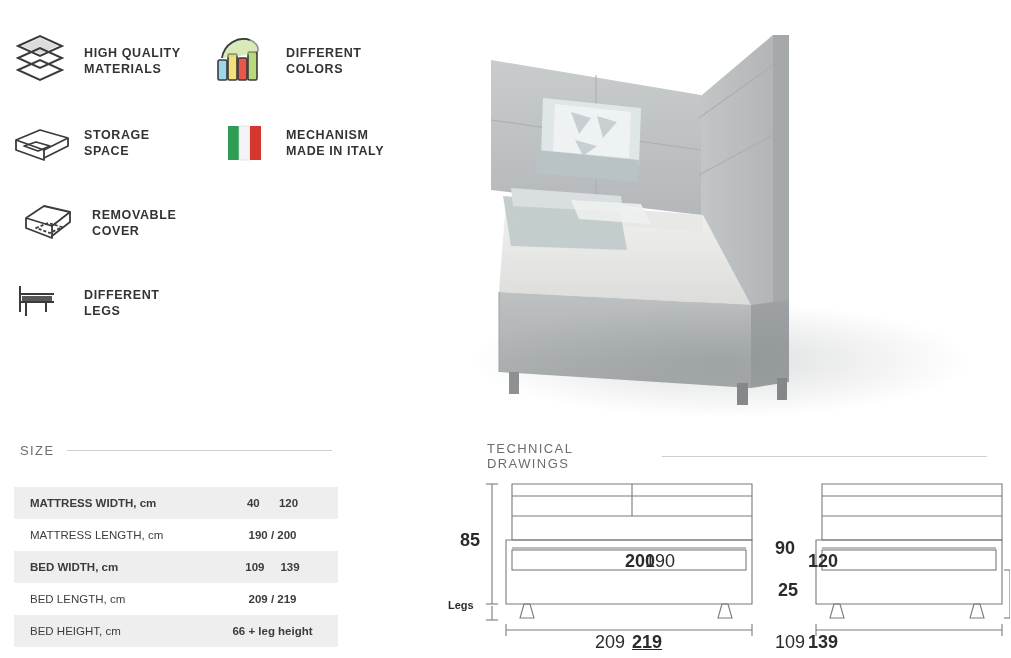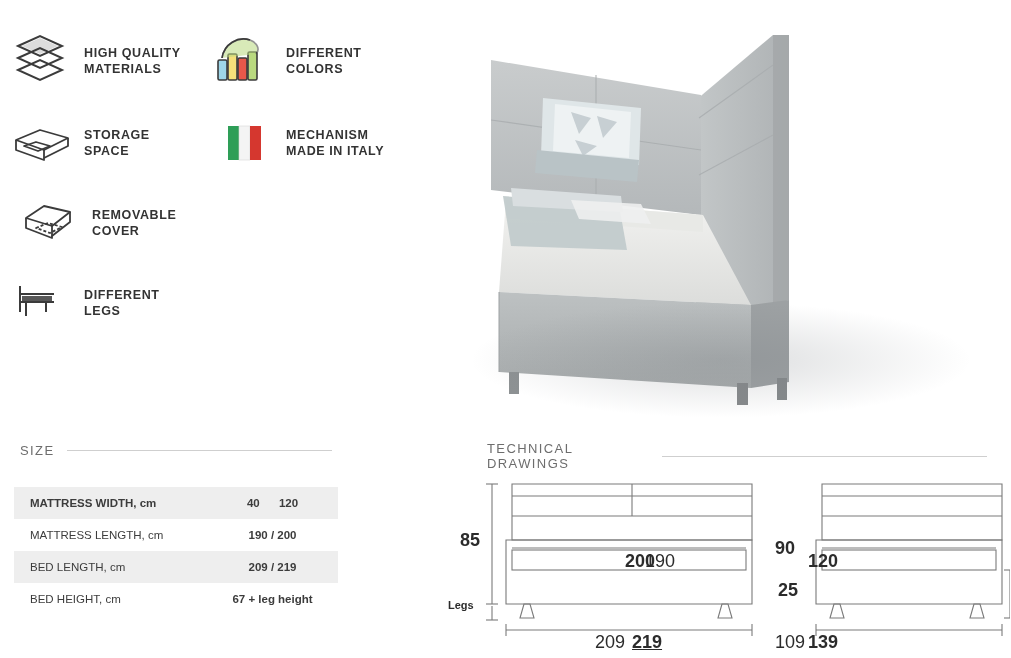--- a/index.html
+++ b/index.html
@@ -300,26 +300,30 @@
   <tbody>
     <tr>
       <td class="lbl-strong">MATTRESS WIDTH, cm</td>
       <td class="cell-vals">40      120</td>
     </tr>
     <tr>
       <td>MATTRESS LENGTH, cm</td>
       <td class="cell-vals">190 / 200</td>
     </tr>
     <tr>
+      <td class="lbl-strong">BED WIDTH, cm</td>
+      <td class="cell-vals">109     139</td>
+    </tr>
+    <tr>
       <td>BED LENGTH, cm</td>
       <td class="cell-vals">209 / 219</td>
     </tr>
     <tr>
       <td>BED HEIGHT, cm</td>
-      <td class="cell-vals">67 + leg height</td>
+      <td class="cell-vals">66 + leg height</td>
     </tr>
   </tbody>
 </table>
 
 <div id="tech-drawings">
 
   <svg width="560" height="180" viewBox="0 0 560 180">
     <g stroke="#7a7a7a" stroke-width="1.1" fill="none">
 
       <path d="M62 14 L302 14 L302 70 L62 70 Z"></path>

